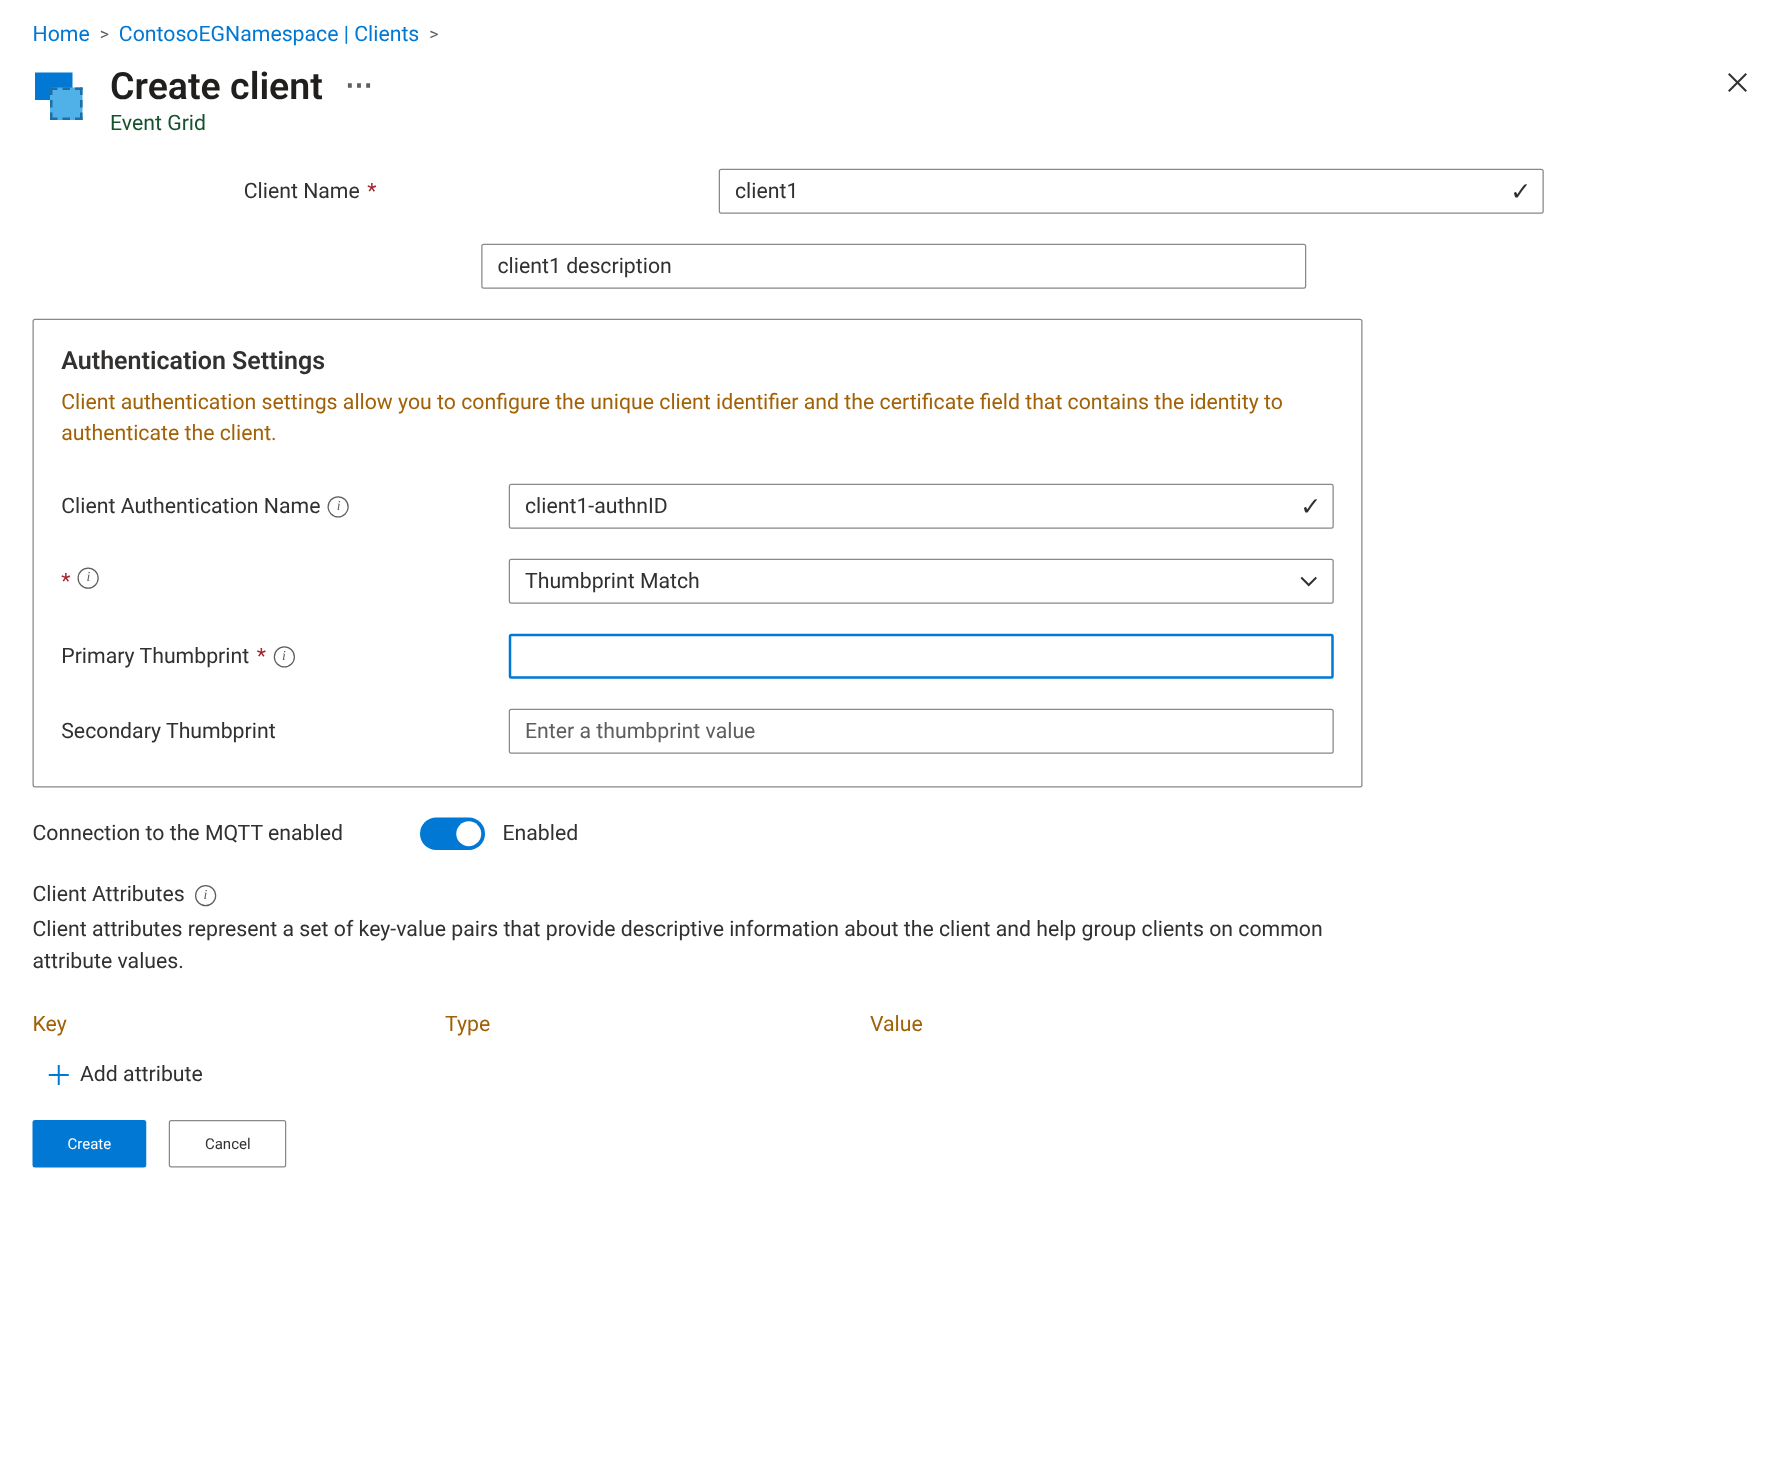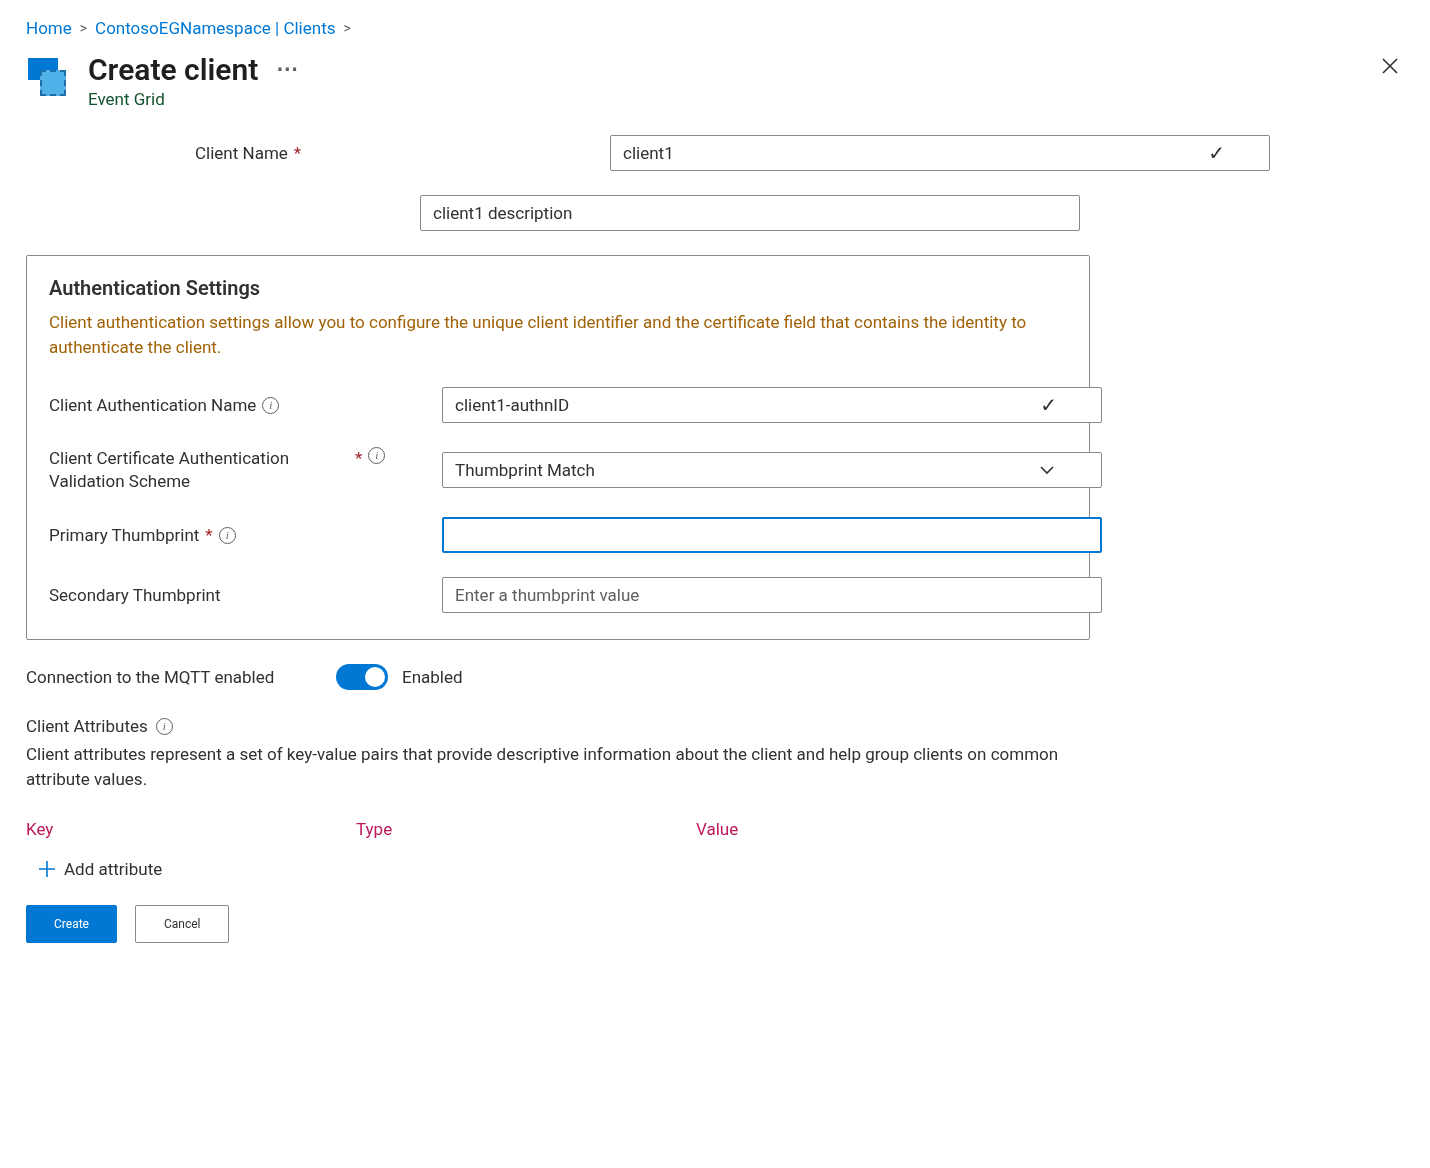--- a/index.html
+++ b/index.html
@@ -115,21 +115,20 @@
   .text-input, .select-input {
     width: 100%;
     height: 36px;
     padding: 4px 36px 4px 12px;
     font-size: 17px;
     border: 1px solid #8a8886;
     border-radius: 2px;
     background: #fff;
     color: #323130;
     font-family: inherit;
-    margin-left: 35px;
   }
   .text-input::placeholder { color: #605e5c; }
   .text-input.focused, .text-input:focus {
     outline: none;
     border: 2px solid #0078d4;
     padding: 3px 35px 3px 11px;
   }
   .valid-check {
     position: absolute;
     right: 10px; top: 50%;
@@ -202,21 +201,21 @@
     font-size: 17px;
     line-height: 1.45;
     margin-bottom: 28px;
     max-width: 1050px;
   }
   .attr-header-row, .attr-add-row {
     display: flex;
     font-size: 17px;
     margin-bottom: 20px;
   }
-  .attr-header-row { color: #be185d; }
+  .attr-header-row { color: #a16207; }
   .col-key { width: 330px; }
   .col-type { width: 340px; }
   .col-value { flex: 1; }
   .add-attr {
     display: inline-flex;
     align-items: center;
     gap: 8px;
     color: #323130;
     cursor: pointer;
     padding-left: 12px;
@@ -305,21 +304,20 @@
       <span class="info-icon">i</span>
     </div>
     <div class="input-wrap">
       <input class="text-input" type="text" value="client1-authnID" style="">
       <span class="valid-check">✓</span>
     </div>
   </div>
 
   <div class="form-row">
     <div class="form-label multi">
-      <span style="max-width:300px">Client Certificate Authentication Validation Scheme</span>
       <span class="req">*</span>
       <span class="info-icon">i</span>
     </div>
     <div class="input-wrap">
       <input class="text-input" type="text" readonly="" value="Thumbprint Match" style="">
       <span class="chevron">
         <svg width="16" height="16" viewBox="0 0 16 16">
             <path d="M2 5 L8 11 L14 5" stroke="#323130" stroke-width="1.6" fill="none"></path>
           </svg>
       </span>

